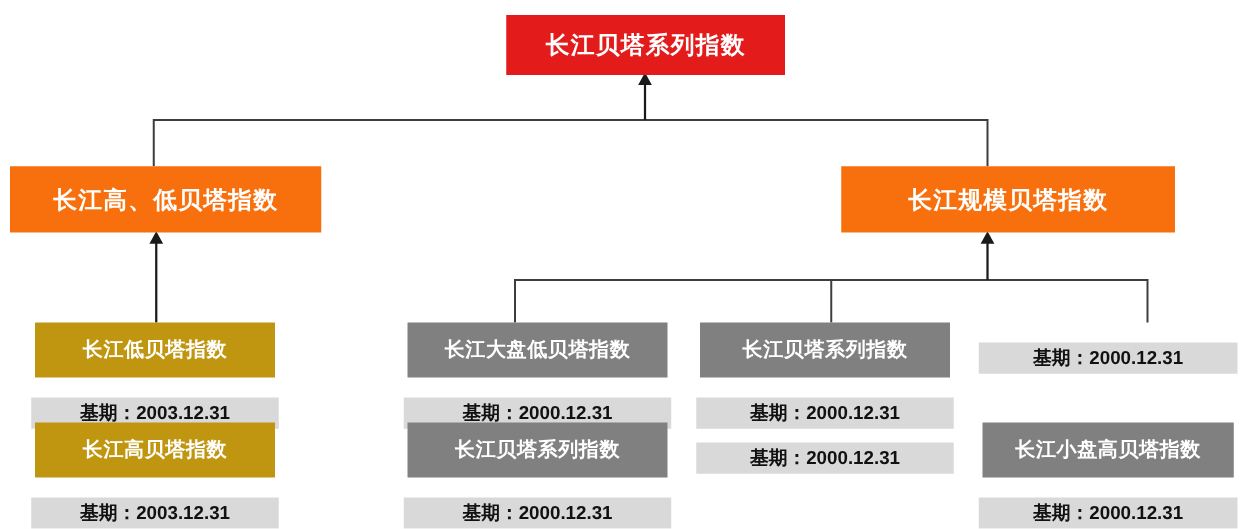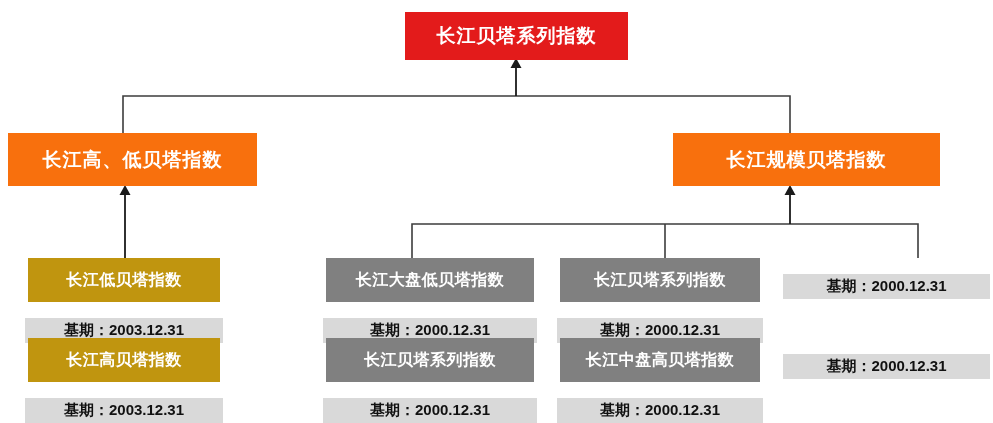--- a/index.html
+++ b/index.html
@@ -114,24 +114,24 @@
   <div class="card" style="left:323px; top:338px; width:214px">
     <div class="card-header gray">长江贝塔系列指数</div>
     <div class="card-strip">基期：2000.12.31</div>
   </div>
 
   <div class="card" style="left:557px; top:258px; width:206px">
     <div class="card-header gray">长江贝塔系列指数</div>
     <div class="card-strip">基期：2000.12.31</div>
   </div>
   <div class="card" style="left:557px; top:338px; width:206px">
-    <div class="card-header gray">长江中盘高贝塔指数</div>
     <div class="card-strip">基期：2000.12.31</div>
   </div>
 
   <div class="card" style="left:783px; top:258px; width:207px">
     <div class="card-strip">基期：2000.12.31</div>
   </div>
   <div class="card" style="left:783px; top:338px; width:207px">
+    <div class="card-header gray">长江小盘高贝塔指数</div>
     <div class="card-strip">基期：2000.12.31</div>
   </div>
 
 </div>
 
 </body></html>

